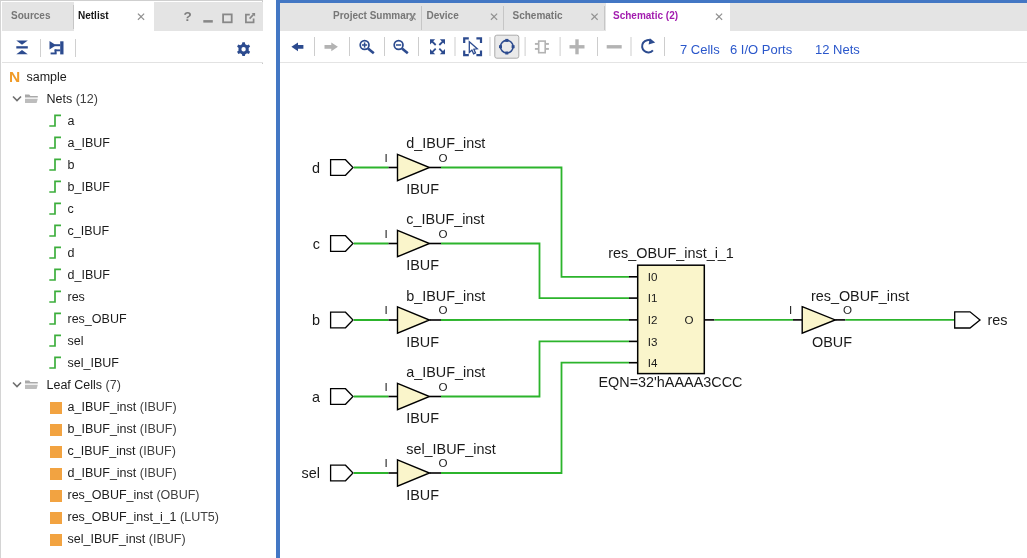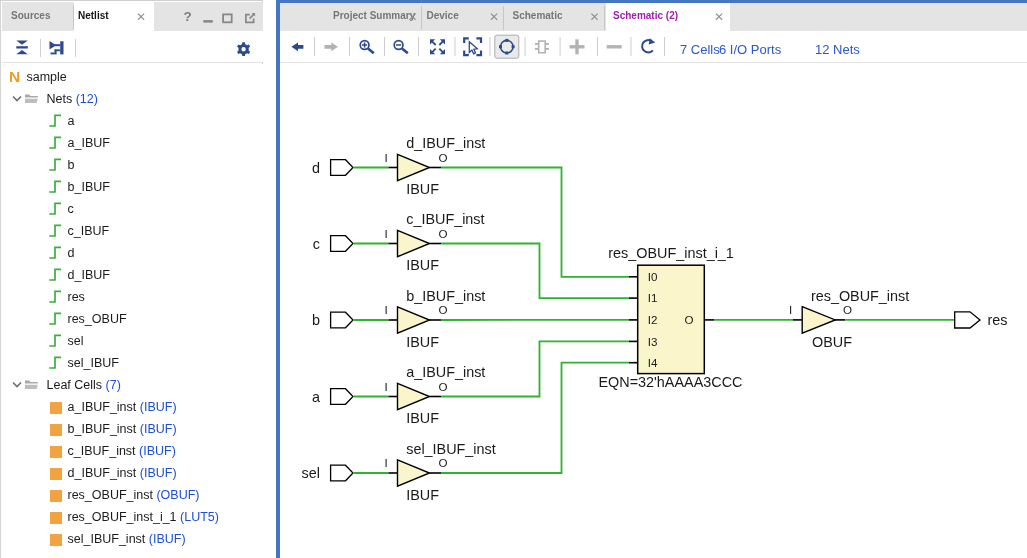--- a/index.html
+++ b/index.html
@@ -8,21 +8,21 @@
 #lpanel { position:absolute; left:0; top:0; width:263px; height:558px;
   background:#fff; border-left:1px solid #d4d4d4; border-top:1px solid #cfcfcf; border-right:1px solid #c9c9c9; }
 #ltabbar { position:absolute; left:1px; top:1px; width:261px; height:29px; background:#e4e4e4; }
 .tabtxt { position:absolute; font-size:10px; font-weight:bold; color:#767676; top:8px; white-space:nowrap; }
 .tabx { position:absolute; font-size:12px; color:#909090; top:8px; font-weight:normal; }
 .tabsep { position:absolute; top:3px; width:1px; height:24px; background:#c6c6c6; }
 .activetab { position:absolute; top:0; height:29px; background:#ffffff; }
 #ltoolbar { position:absolute; left:1px; top:30px; width:261px; height:32px; background:#fff; border-bottom:1px solid #e2e2e2; }
 #ltree { position:absolute; left:1px; top:63px; width:261px; height:494px; background:#fff; }
 .trow { position:absolute; left:0; width:260px; height:22px; line-height:22px; font-size:12.5px; color:#1b1b1b; white-space:nowrap; }
-.trow .sfx { color:#1d4ed8; }
+.trow .sfx { color:#404040; }
 .ticon { position:absolute; }
 #rblue-l { position:absolute; left:276px; top:0; width:4px; height:558px; background:#4377c4; }
 #rblue-t { position:absolute; left:276px; top:0; width:751px; height:3px; background:#4377c4; }
 #rtabbar { position:absolute; left:280px; top:3px; width:747px; height:28px; background:#e4e4e4; }
 #rtabbar .tabtxt { top:7px; }
 #rtabbar .tabx { top:7px; }
 #rtoolbar { position:absolute; left:280px; top:31px; width:747px; height:31px; background:#fff; }
 #rtoolsep { position:absolute; left:280px; top:62px; width:747px; height:1px; background:#e4e4e4; }
 #canvas { position:absolute; left:280px; top:63px; width:747px; height:495px; background:#fff; }
 .link { position:absolute; font-size:13px; color:#2a57cb; top:10.5px; }
@@ -253,21 +253,21 @@
 <line x1="545.2" y1="43.9" x2="548.9" y2="43.9" stroke="#b3b3b3" stroke-width="1.9"></line>
 <line x1="534.9" y1="48.9" x2="538.7" y2="48.9" stroke="#b3b3b3" stroke-width="1.9"></line>
 <line x1="545.2" y1="48.9" x2="548.9" y2="48.9" stroke="#b3b3b3" stroke-width="1.9"></line>
 <line x1="569.5" y1="46.8" x2="584.5" y2="46.8" stroke="#b3b3b3" stroke-width="3.4"></line>
 <line x1="577" y1="39.3" x2="577" y2="54.3" stroke="#b3b3b3" stroke-width="3.4"></line>
 <line x1="606.7" y1="46.8" x2="621.7" y2="46.8" stroke="#b3b3b3" stroke-width="3.4"></line>
 <path d="M 651.6,41.0 A 6.2,6.2 0 1 0 652.9,50.4" fill="none" stroke="#2c4b8f" stroke-width="2"></path>
 <polygon points="649.8,38.2 655.2,42.6 648.6,44.4" fill="#2c4b8f"></polygon>
   </svg>
   <span class="link" style="left:400px;">7 Cells</span>
-  <span class="link" style="left:439px;">6 I/O Ports</span>
+  <span class="link" style="left:450px;">6 I/O Ports</span>
   <span class="link" style="left:535px;">12 Nets</span>
 </div>
 <div id="rtoolsep"></div>
 <div id="canvas">
   <svg width="747" height="495" viewBox="280 63 747 495" style="position:absolute;left:0;top:0;">
 <g font-family="Liberation Sans, sans-serif" fill="#1a1a1a">
 <path d="M330.6,159.7 L345.5,159.7 L353,167.5 L345.5,175.3 L330.6,175.3 Z" fill="#fff" stroke="#000" stroke-width="1.3"></path>
 <text x="320" y="172.5" font-size="14.4px" text-anchor="end">d</text>
 <line x1="353.8" y1="167.5" x2="388.5" y2="167.5" stroke="#2cb42c" stroke-width="1.8"></line>
 <line x1="388.5" y1="167.5" x2="397.5" y2="167.5" stroke="#000" stroke-width="1.6"></line>

